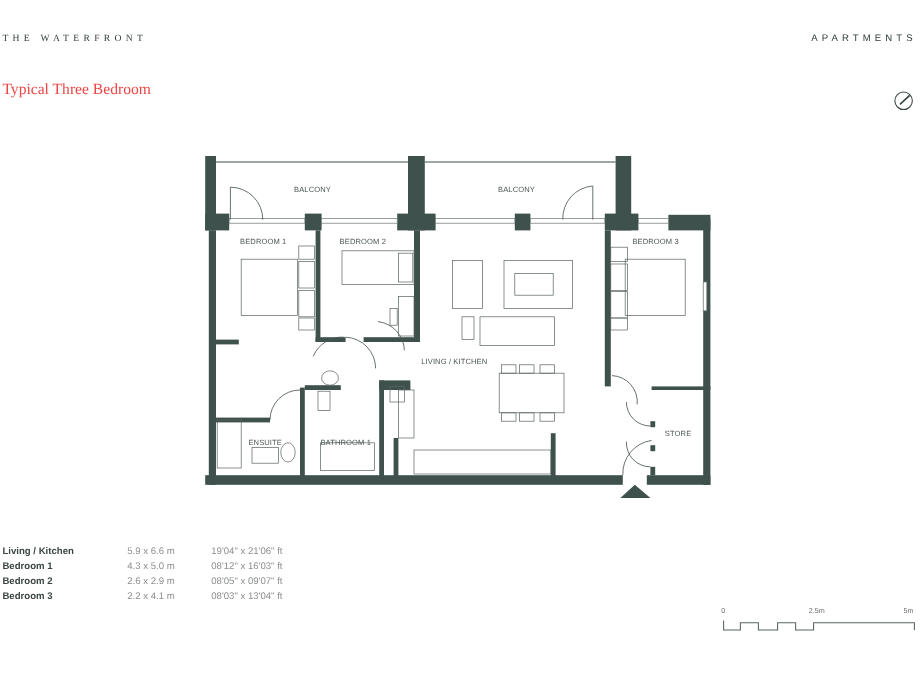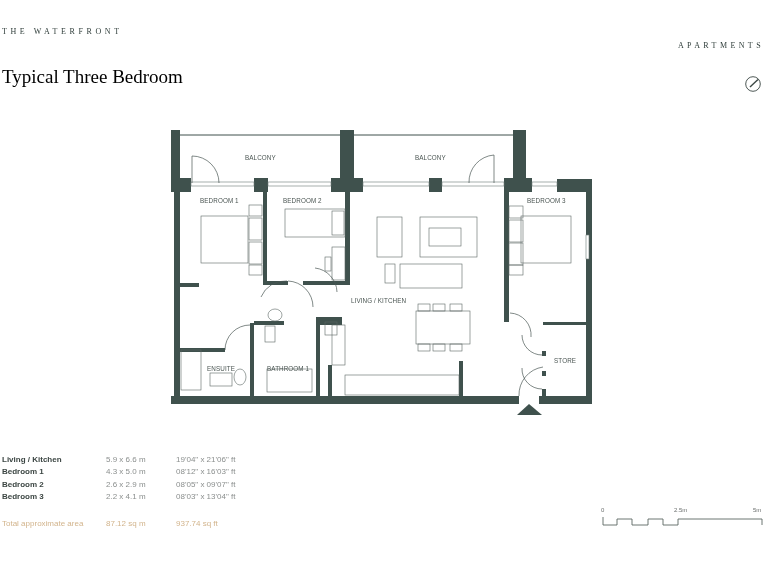--- a/index.html
+++ b/index.html
@@ -1,19 +1,19 @@
 <!DOCTYPE html>
 <html><head>
 <meta charset="utf-8">
 <style>
   html, body { margin: 0; padding: 0; background: #ffffff; }
   body { width: 768px; height: 576px; position: relative; overflow: hidden; font-family: "Liberation Sans", sans-serif; }
   .brand-left { position: absolute; left: 2px; top: 27px; font-family: Liberation Serif, serif; font-size: 8px; letter-spacing: 3.6px; color: #2f3d3a; }
-  .brand-right { position: absolute; right: 4px; top: 41px; font-family: Liberation Serif, serif; font-size: 8px; letter-spacing: 3.4px; color: #2f3d3a; }
-  .title { position: absolute; left: 2px; top: 66px; font-family: "Liberation Serif", serif; font-size: 19px; color: #000000; }
+  .brand-right { position: absolute; right: 4px; top: 27px; font-family: Liberation Sans, sans-serif; font-size: 8px; letter-spacing: 3.4px; color: #2f3d3a; }
+  .title { position: absolute; left: 2px; top: 66px; font-family: "Liberation Serif", serif; font-size: 13px; color: #ef4444; }
   .compass { position: absolute; left: 744px; top: 75px; width: 18px; height: 18px; }
   .plan { position: absolute; left: 165px; top: 125px; }
   .legend { position: absolute; left: 2px; top: 453px; font-size: 8px; }
   .legend .row { display: flex; height: 12.5px; align-items: center; }
   .legend .name { width: 104px; font-weight: bold; color: #3c4643; }
   .legend .m { width: 70px; color: #8b8f8e; }
   .legend .ft { color: #8b8f8e; }
   .legend .total { margin-top: 14px; color: #d2b48c; }
   .legend .total .name { font-weight: normal; color: #d2b48c; }
   .legend .total .m, .legend .total .ft { color: #d2b48c; }
@@ -182,25 +182,20 @@
   <div class="row">
     <span class="name">Bedroom 2</span>
     <span class="m">2.6 x 2.9 m</span>
     <span class="ft">08'05" x 09'07" ft</span>
   </div>
   <div class="row">
     <span class="name">Bedroom 3</span>
     <span class="m">2.2 x 4.1 m</span>
     <span class="ft">08'03" x 13'04" ft</span>
   </div>
-  <div class="row total">
-    <span class="name">Total approximate area</span>
-    <span class="m">87.12 sq m</span>
-    <span class="ft">937.74 sq ft</span>
-  </div>
 </div>
 
 <div class="scale">
   <span class="scale-label" style="left:3px; top:0;">0</span>
   <span class="scale-label" style="left:76px; top:0;">2.5m</span>
   <span class="scale-label" style="left:155px; top:0;">5m</span>
   <svg width="168" height="24" style="position:absolute; left:0; top:8px;">
     <polyline points="5,2 5,10 19,10 19,4 34,4 34,10 50,10 50,4 65,4 65,10 80,10 80,4 164,4 164,10" fill="none" stroke="#5b6663" stroke-width="0.9"></polyline>
   </svg>
 </div>

